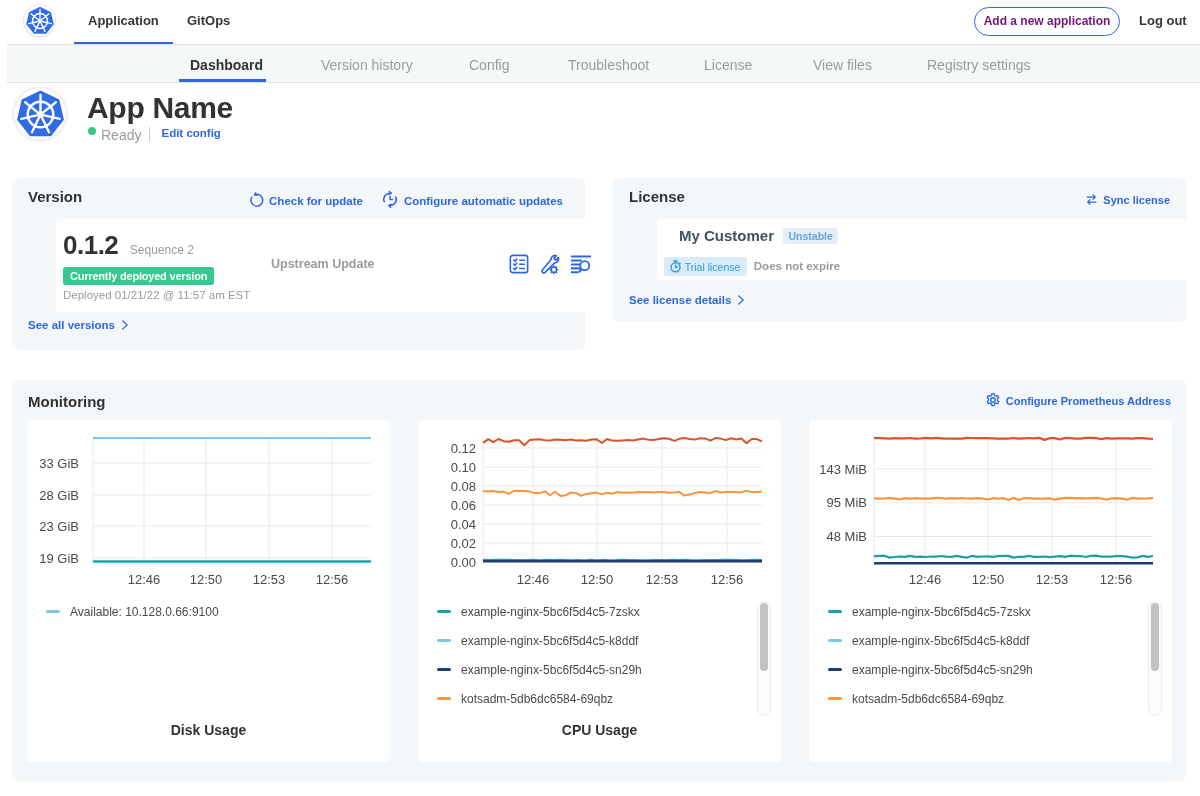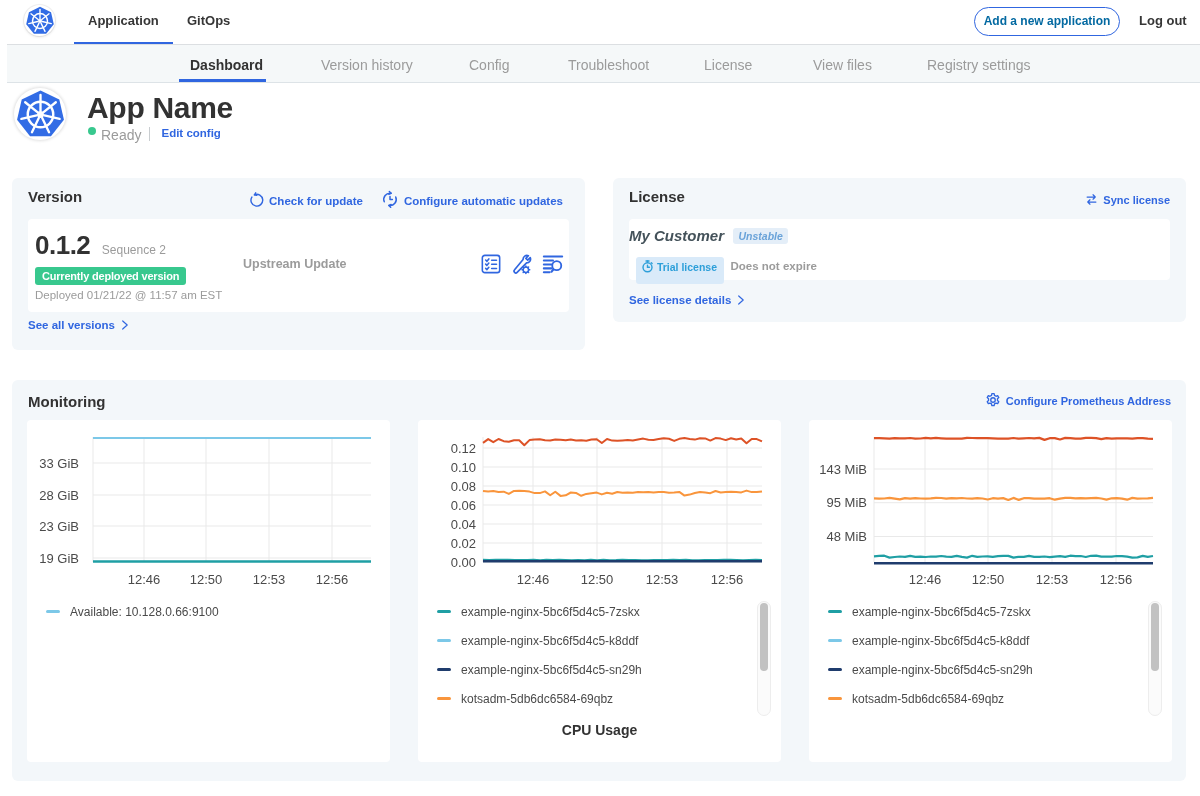--- a/index.html
+++ b/index.html
@@ -4,38 +4,38 @@
 <style>
 * { margin:0; padding:0; box-sizing:border-box; }
 html,body { background:#ffffff; }
 body { font-family:"Liberation Sans", sans-serif; width:1200px; height:796px; position:relative; overflow:hidden; color:#323232; }
 
 
 .header { position:absolute; top:0; left:0; width:1200px; height:45px; background:#fff; }
 .hlogo { position:absolute; left:24px; top:5px; width:31px; height:31px; border-radius:50%; background:#fff; box-shadow:0 0 0 1px rgba(0,0,0,.05), 0 1px 3px rgba(0,0,0,.12); display:flex; align-items:center; justify-content:center; }
 .htab { position:absolute; top:0; height:45px; line-height:41px; font-size:13px; font-weight:700; color:#363636; }
 .htab-underline { position:absolute; left:74px; top:42px; width:99px; height:3px; background:#3066e0; }
-.addapp { position:absolute; left:974px; top:7px; width:146px; height:29px; border:1px solid #3066e0; border-radius:15px; color:#0369a1; font-size:12px; font-weight:700; text-align:center; line-height:27px; background:#fff; white-space:nowrap; }
+.addapp { position:absolute; left:974px; top:7px; width:146px; height:29px; border:1px solid #3066e0; border-radius:15px; color:#701a75; font-size:12px; font-weight:700; text-align:center; line-height:27px; background:#fff; white-space:nowrap; }
 .logout { position:absolute; left:1139px; top:0; height:36px; line-height:41px; font-size:13px; font-weight:700; color:#363636; }
 
 
 .subnav { position:absolute; top:44px; left:7px; width:1200px; height:39px; background:#f5f8f9; border-top:1px solid #dcdfe2; border-bottom:1px solid #dde3e7; }
 .snav { position:absolute; top:1px; height:37px; line-height:38px; font-size:14px; font-weight:400; color:#9b9b9b; }
 .snav.active { color:#323232; font-weight:700; }
 .snav-underline { position:absolute; left:179px; top:79px; width:87px; height:3px; background:#3066e0; z-index:3; }
 
 
 .appicon { position:absolute; left:14px; top:88px; width:52px; height:52px; border-radius:50%; background:#fff; box-shadow:0 0 3px 1px rgba(0,0,0,.12); display:flex; align-items:center; justify-content:center; }
 .appname { position:absolute; left:87px; top:91px; font-size:30px; font-weight:700; color:#323232; letter-spacing:-.3px; }
 .readyrow { position:absolute; left:88px; top:127px; height:16px; font-size:14px; color:#9b9b9b; }
 
 
 .card { position:absolute; background:#f3f7fa; border-radius:6px; }
 .cardtitle { font-size:15px; font-weight:700; color:#323232; }
-.whitebox { position:absolute; background:#fff; border-radius:4px; }
+.whitebox { position:absolute; background:#fff; border-radius:4px;margin-left:28px; }
 .link { color:#3066e0; font-weight:700; }
 .toplink { font-size:11.5px; font-weight:700; color:#3066e0; }
 .badge-green { display:inline-block; background:#38c88e; color:#fff; font-size:11px; font-weight:700; border-radius:3px; padding:3px 7px; letter-spacing:-.2px; }
 .gray { color:#9b9b9b; }
 
 
 .chartcard { position:absolute; background:#fff; border-radius:4px; top:420px; height:342px; }
 .charttitle { position:absolute; width:100%; text-align:center; top:302px; font-size:14px; font-weight:700; color:#323232; }
 .legend { position:absolute; font-size:12px; color:#4a4a4a; }
 .legend .row { height:29px; display:flex; align-items:center; }
@@ -164,26 +164,26 @@
       </svg></div>
 </div>
 
 <div class="card" style="left:613px; top:178px; width:573px; height:144px;">
   <div class="cardtitle" style="position:absolute; left:16px; top:9.5px;">License</div>
   <div style="position:absolute; right:16px; top:12px;"><svg width="15" height="15" viewBox="0 0 24 24" fill="none" stroke="#3066e0" stroke-width="2" stroke-linecap="round" stroke-linejoin="round" style="vertical-align:-3px;">
         <path d="M5 8 h13 M18 8 L14.5 4.5 M18 8 L14.5 11.5"></path>
         <path d="M19 16 h-13 M6 16 L9.5 12.5 M6 16 L9.5 19.5"></path>
       </svg> <span class="toplink" style="font-size:11px;">Sync license</span></div>
   <div class="whitebox" style="left:16px; top:41px; width:541px; height:61px;">
-    <div style="position:absolute; left:0; top:8px; white-space:nowrap;font-style:italic;">
+    <div style="position:absolute; left:22px; top:8px; white-space:nowrap;">
       <span style="font-size:15px; font-weight:700; color:#44525a;">My Customer</span>
       <span style="display:inline-block;background:#e4eef8;color:#6aa3d9;font-size:10.5px;font-weight:700;border-radius:3px;padding:2px 5px;margin-left:5px;position:relative;top:-1px;">Unstable</span>
     </div>
     <div style="position:absolute; left:7px; top:37px; white-space:nowrap;">
-      <span style="display:inline-block;background:#d9eaf9;color:#2d9fd9;font-size:10.5px;font-weight:700;border-radius:3px;padding:3px 7px 11px 5px;"><svg width="13" height="13" viewBox="0 0 24 24" fill="none" stroke="#2d9fd9" stroke-width="2.6" stroke-linecap="round" style="vertical-align:-2.5px;">
+      <span style="display:inline-block;background:#d9eaf9;color:#2d9fd9;font-size:10.5px;font-weight:400;border-radius:3px;padding:3px 7px 3px 5px;"><svg width="13" height="13" viewBox="0 0 24 24" fill="none" stroke="#2d9fd9" stroke-width="2.6" stroke-linecap="round" style="vertical-align:-2.5px;">
             <circle cx="12" cy="13.5" r="8.3"></circle>
             <path d="M12 9.5 v4 h3.6"></path>
             <line x1="9.3" y1="1.8" x2="14.7" y2="1.8"></line>
             <line x1="12" y1="1.8" x2="12" y2="4"></line>
             <line x1="19" y1="5" x2="20.5" y2="6.5"></line>
           </svg> Trial license</span>
       <span class="gray" style="font-size:11.5px; font-weight:700; margin-left:2px;">Does not expire</span>
     </div>
   </div>
   <div style="position:absolute; left:16px; top:115.5px; font-size:11.5px;"><span class="link">See license details</span><svg width="9" height="12" viewBox="2 0 20 24" fill="none" stroke="#3066e0" stroke-width="2.6" stroke-linecap="round" stroke-linejoin="round" style="vertical-align:-2px;margin-left:5px;">
@@ -217,20 +217,21 @@
       <text x="117" y="583" font-size="13" fill="#4a4a4a" text-anchor="middle" transform="translate(0,-419)">12:46</text>
       <text x="179" y="583" font-size="13" fill="#4a4a4a" text-anchor="middle" transform="translate(0,-419)">12:50</text>
       <text x="242" y="583" font-size="13" fill="#4a4a4a" text-anchor="middle" transform="translate(0,-419)">12:53</text>
       <text x="305" y="583" font-size="13" fill="#4a4a4a" text-anchor="middle" transform="translate(0,-419)">12:56</text>
       <line x1="66" y1="18" x2="344" y2="18" stroke="#7cc8e8" stroke-width="2"></line>
       <line x1="66" y1="141.5" x2="344" y2="141.5" stroke="#1f9fa4" stroke-width="2.5"></line>
     </svg>
   <div class="legend" style="left:19px; top:177px; width:300px;">
     <div class="row"><span class="dash" style="background:#7cc8e8;"></span>Available: 10.128.0.66:9100</div>
   </div>
+  <div class="charttitle">Disk Usage</div>
 </div>
 
 <div class="chartcard" style="left:418px; width:363px;">
   <svg width="363" height="175" style="position:absolute;left:0;top:0;">
       <line x1="65" y1="17" x2="65" y2="142" stroke="#e9e9e9" stroke-width="1"></line>
       <line x1="115" y1="17" x2="115" y2="142" stroke="#e9e9e9" stroke-width="1"></line>
       <line x1="179" y1="17" x2="179" y2="142" stroke="#e9e9e9" stroke-width="1"></line>
       <line x1="244" y1="17" x2="244" y2="142" stroke="#e9e9e9" stroke-width="1"></line>
       <line x1="309" y1="17" x2="309" y2="142" stroke="#e9e9e9" stroke-width="1"></line>
       <line x1="65" y1="28" x2="344" y2="28" stroke="#e9e9e9" stroke-width="1"></line>

